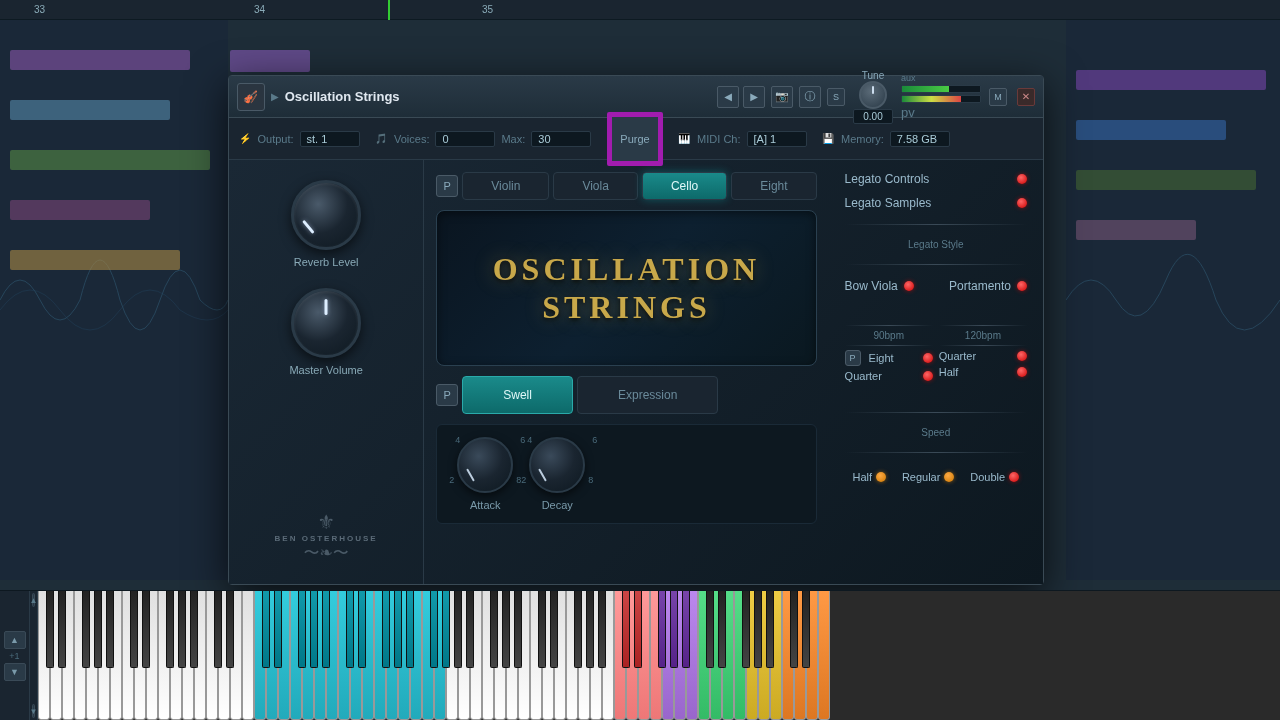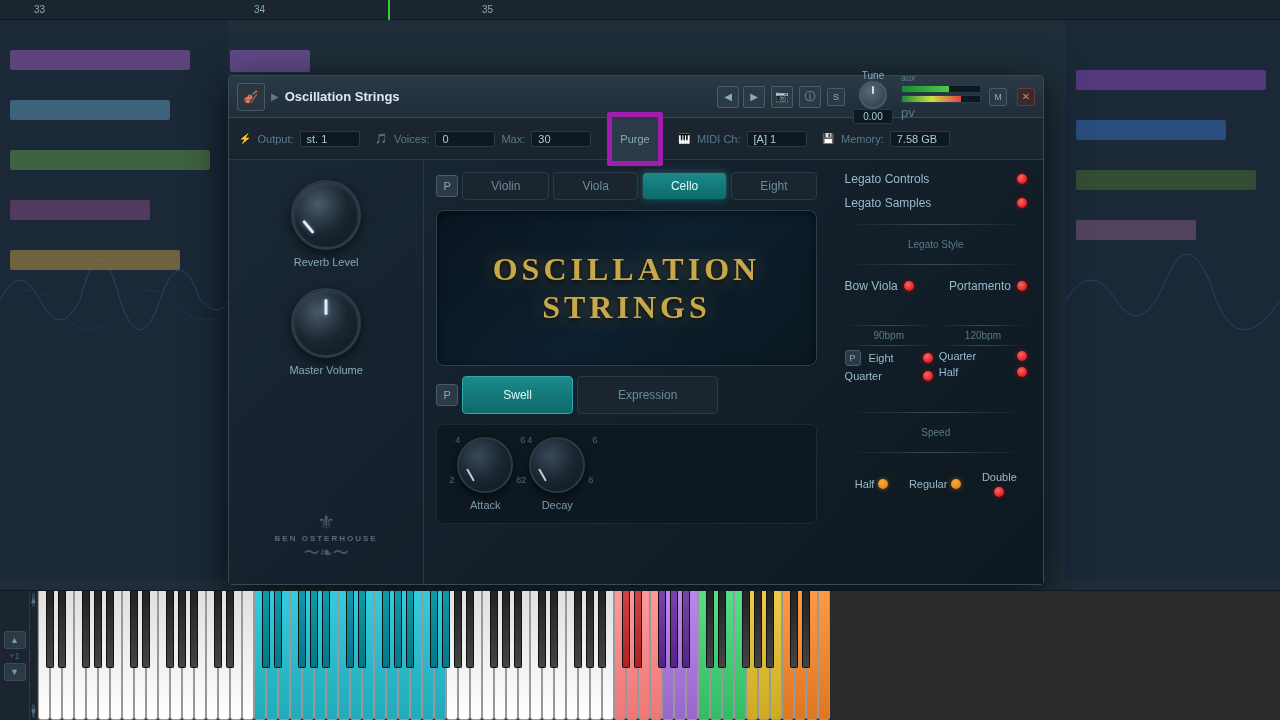--- a/index.html
+++ b/index.html
@@ -893,21 +893,21 @@
 
         <div style="display:flex;justify-content:space-around;align-items:center;margin-top:4px;">
           <div class="control-row-item" style="gap:4px;">
             <span class="control-label" style="font-size:11px;">Half</span>
             <div class="red-dot" style="background:radial-gradient(circle at 40% 35%, #ffaa44, #cc7700);box-shadow:0 0 4px rgba(255,150,0,0.5);"></div>
           </div>
           <div class="control-row-item" style="gap:4px;">
             <span class="control-label" style="font-size:11px;">Regular</span>
             <div class="red-dot" style="background:radial-gradient(circle at 40% 35%, #ffaa44, #cc7700);box-shadow:0 0 4px rgba(255,150,0,0.5);"></div>
           </div>
-          <div class="control-row-item" style="gap:4px;flex-direction:column;">
+          <div class="control-row-item" style="gap:4px;">
             <span class="control-label" style="font-size:11px;">Double</span>
             <div class="red-dot"></div>
           </div>
         </div>
 
       </div>
 
     </div>
   </div>
 

